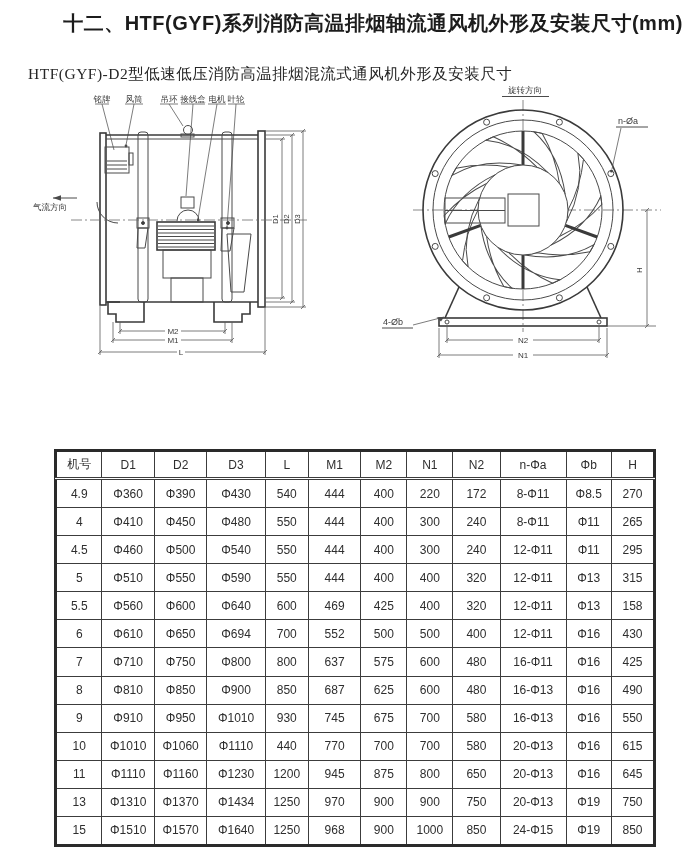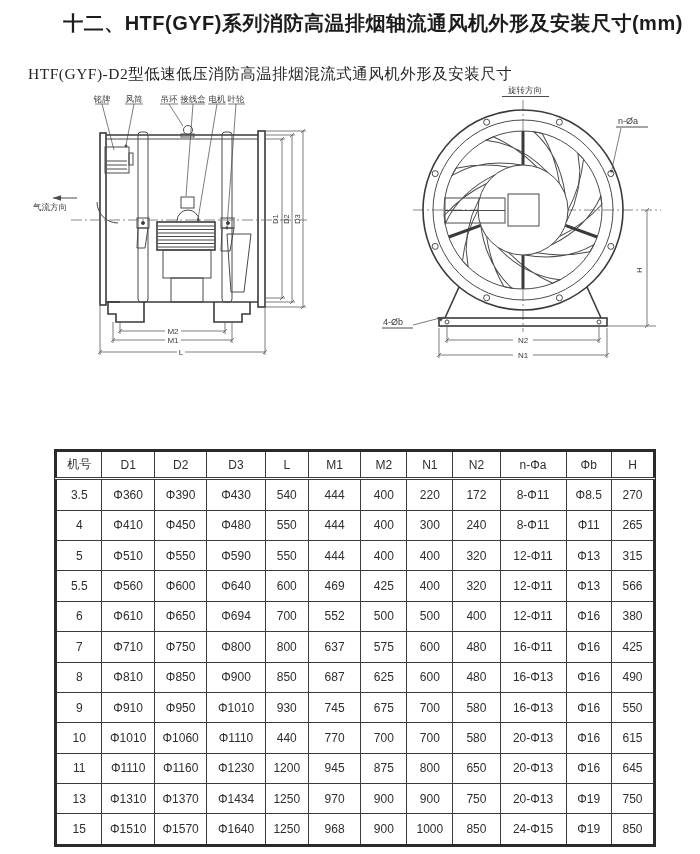--- a/index.html
+++ b/index.html
@@ -313,21 +313,21 @@
           <th>M2</th>
           <th>N1</th>
           <th>N2</th>
           <th>n-Φa</th>
           <th>Φb</th>
           <th>H</th>
         </tr>
     </thead>
     <tbody id="table-body">
         <tr>
-          <td>3.5</td>
+          <td>4.9</td>
           <td>Φ360</td>
           <td>Φ390</td>
           <td>Φ430</td>
           <td>540</td>
           <td>444</td>
           <td>400</td>
           <td>220</td>
           <td>172</td>
           <td>8-Φ11</td>
           <td>Φ8.5</td>
@@ -339,20 +339,34 @@
           <td>Φ450</td>
           <td>Φ480</td>
           <td>550</td>
           <td>444</td>
           <td>400</td>
           <td>300</td>
           <td>240</td>
           <td>8-Φ11</td>
           <td>Φ11</td>
           <td>265</td>
+        </tr>
+        <tr>
+          <td>4.5</td>
+          <td>Φ460</td>
+          <td>Φ500</td>
+          <td>Φ540</td>
+          <td>550</td>
+          <td>444</td>
+          <td>400</td>
+          <td>300</td>
+          <td>240</td>
+          <td>12-Φ11</td>
+          <td>Φ11</td>
+          <td>295</td>
         </tr>
         <tr>
           <td>5</td>
           <td>Φ510</td>
           <td>Φ550</td>
           <td>Φ590</td>
           <td>550</td>
           <td>444</td>
           <td>400</td>
           <td>400</td>
@@ -366,35 +380,35 @@
           <td>Φ560</td>
           <td>Φ600</td>
           <td>Φ640</td>
           <td>600</td>
           <td>469</td>
           <td>425</td>
           <td>400</td>
           <td>320</td>
           <td>12-Φ11</td>
           <td>Φ13</td>
-          <td>566</td>
+          <td>158</td>
         </tr>
         <tr>
           <td>6</td>
           <td>Φ610</td>
           <td>Φ650</td>
           <td>Φ694</td>
           <td>700</td>
           <td>552</td>
           <td>500</td>
           <td>500</td>
           <td>400</td>
           <td>12-Φ11</td>
           <td>Φ16</td>
-          <td>380</td>
+          <td>430</td>
         </tr>
         <tr>
           <td>7</td>
           <td>Φ710</td>
           <td>Φ750</td>
           <td>Φ800</td>
           <td>800</td>
           <td>637</td>
           <td>575</td>
           <td>600</td>

